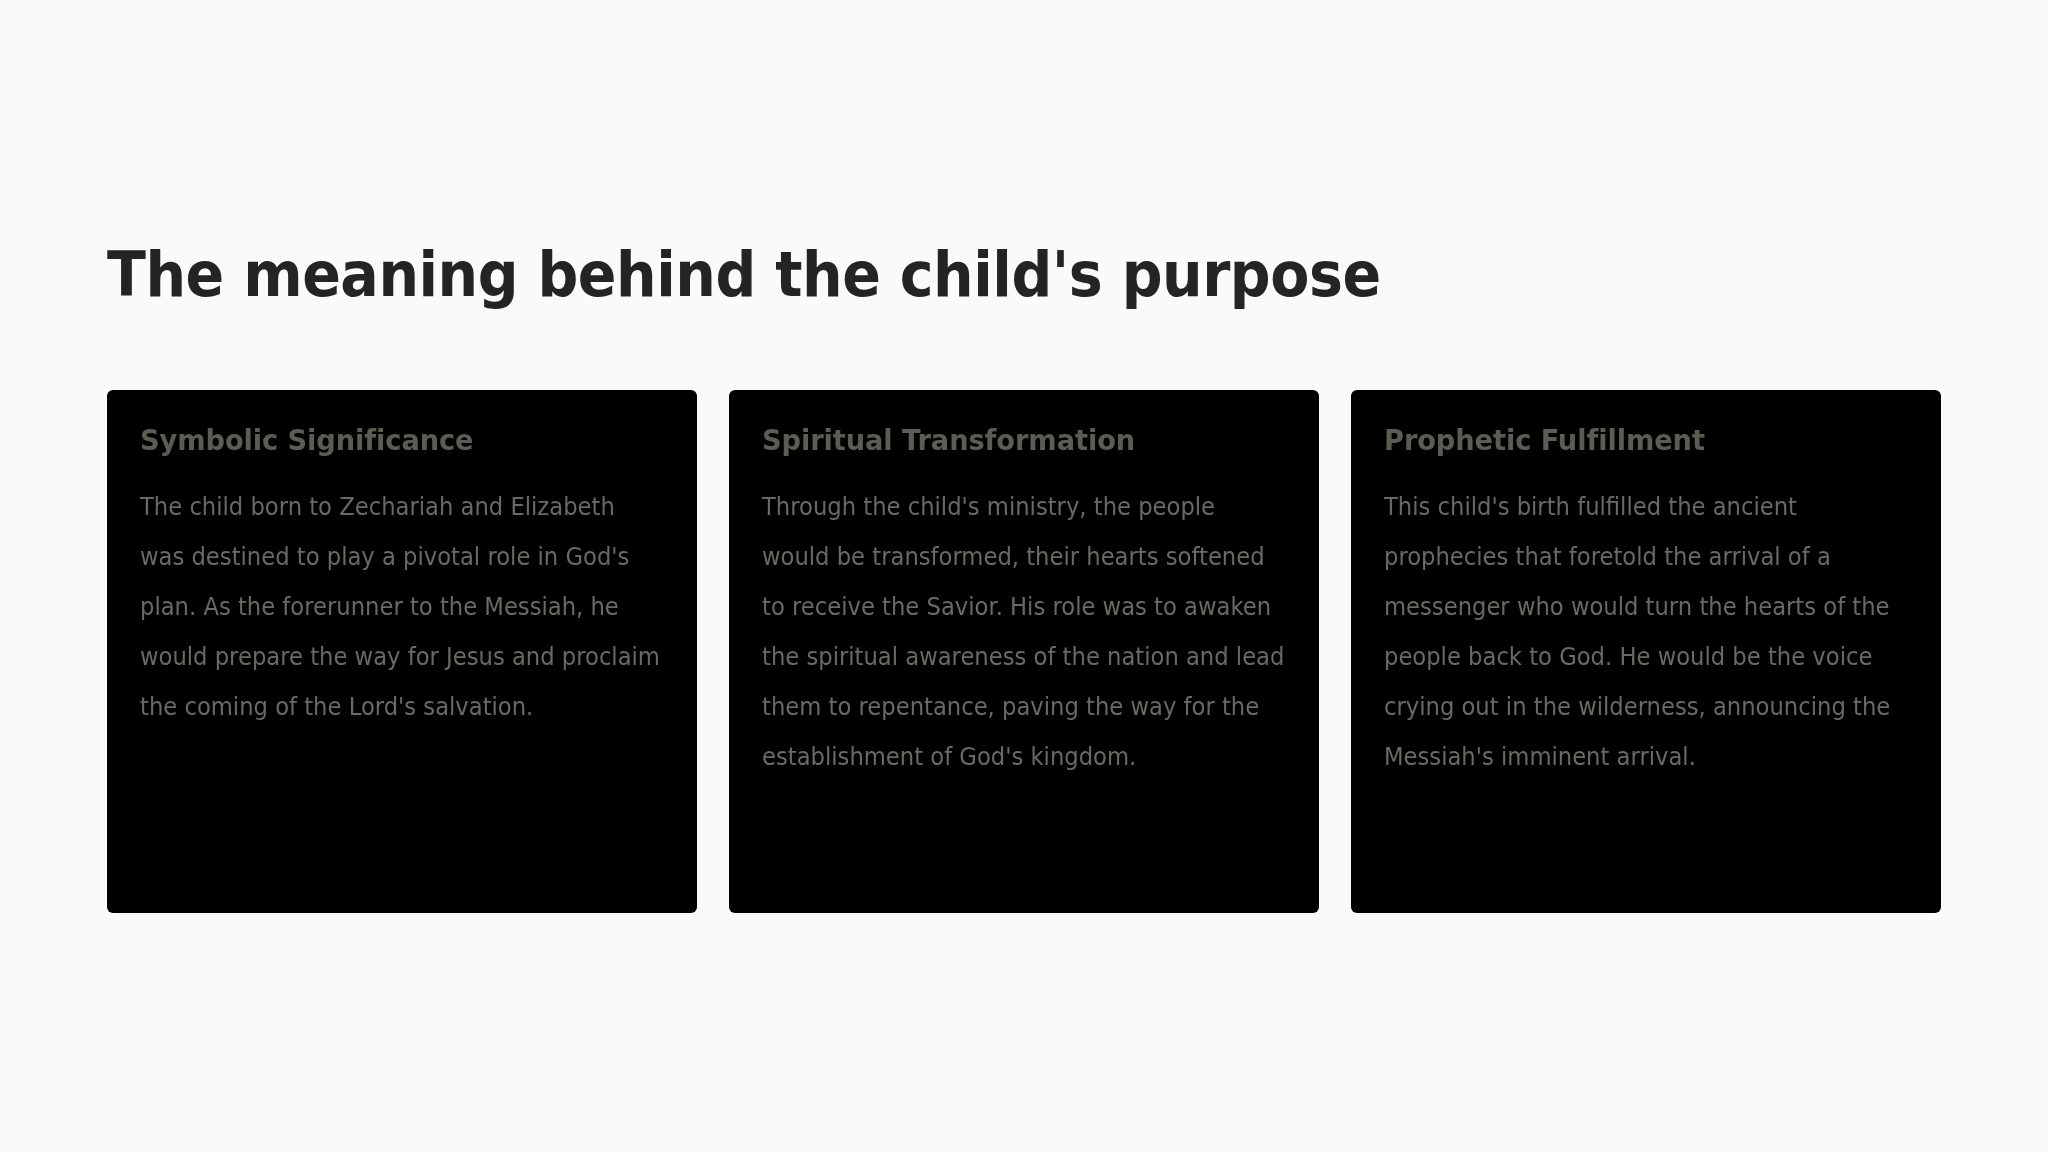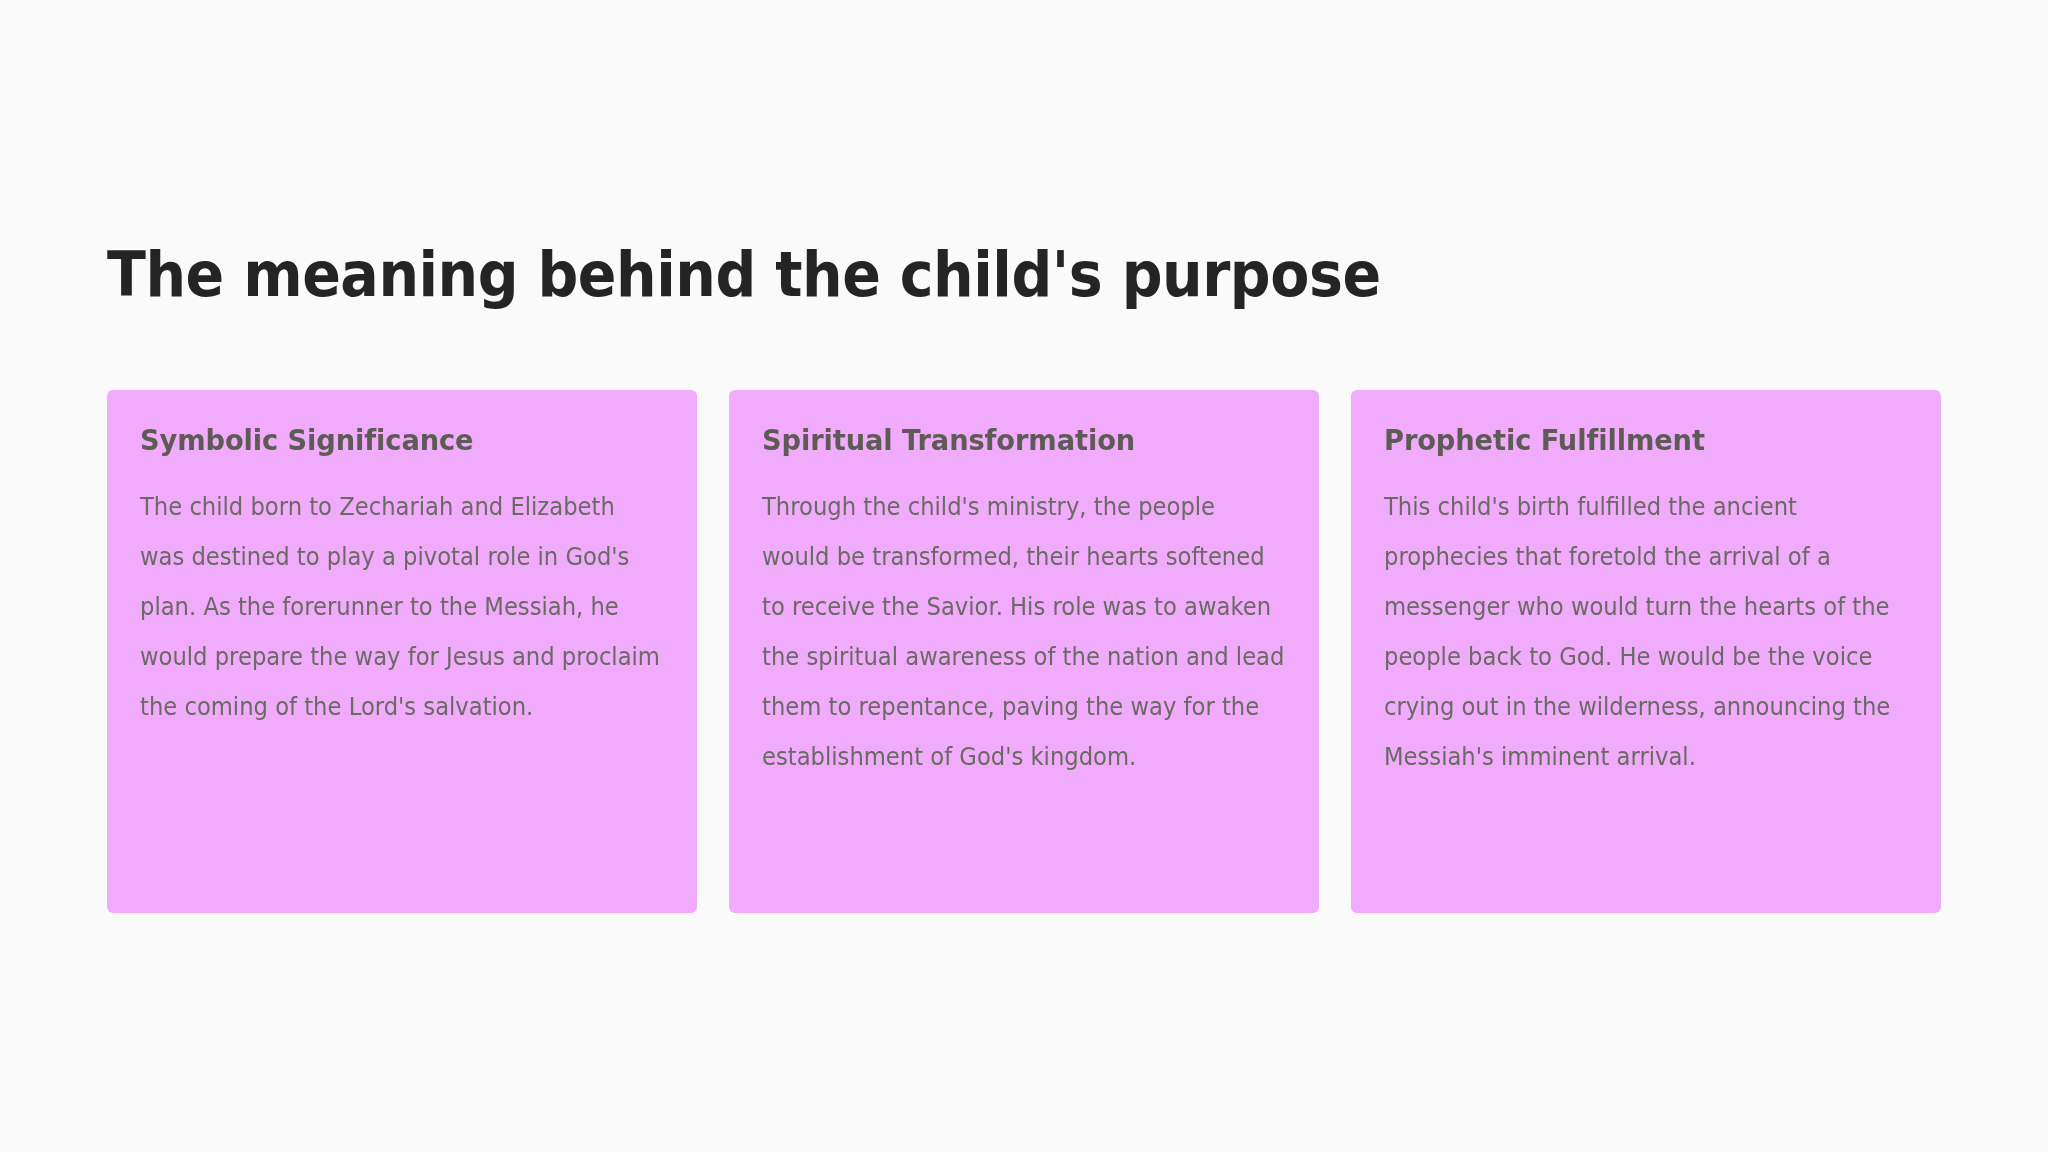--- a/index.html
+++ b/index.html
@@ -48,21 +48,21 @@
     flex-direction: row;
     gap: 32px;
     align-items: stretch;
   }
 
   .card {
     flex: 1 1 0;
     min-width: 0;
     height: 523px;
     box-sizing: border-box;
-    background: #f0abfc;
+    background: #000000;
     border-radius: 6px;
     padding: 33px 33px 28px 33px;
   }
 
   .card-heading {
     margin: 0 0 24px 0;
     font-family: "DejaVu Sans", "Liberation Sans", sans-serif;
     font-size: 29px;
     font-weight: 700;
     line-height: 1.2;

